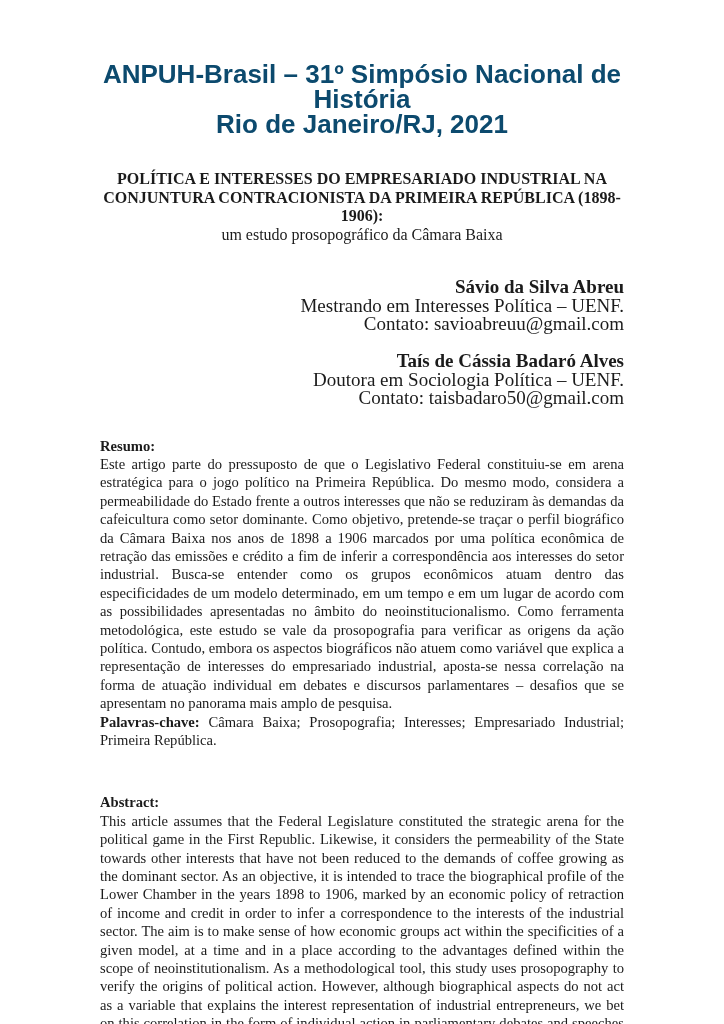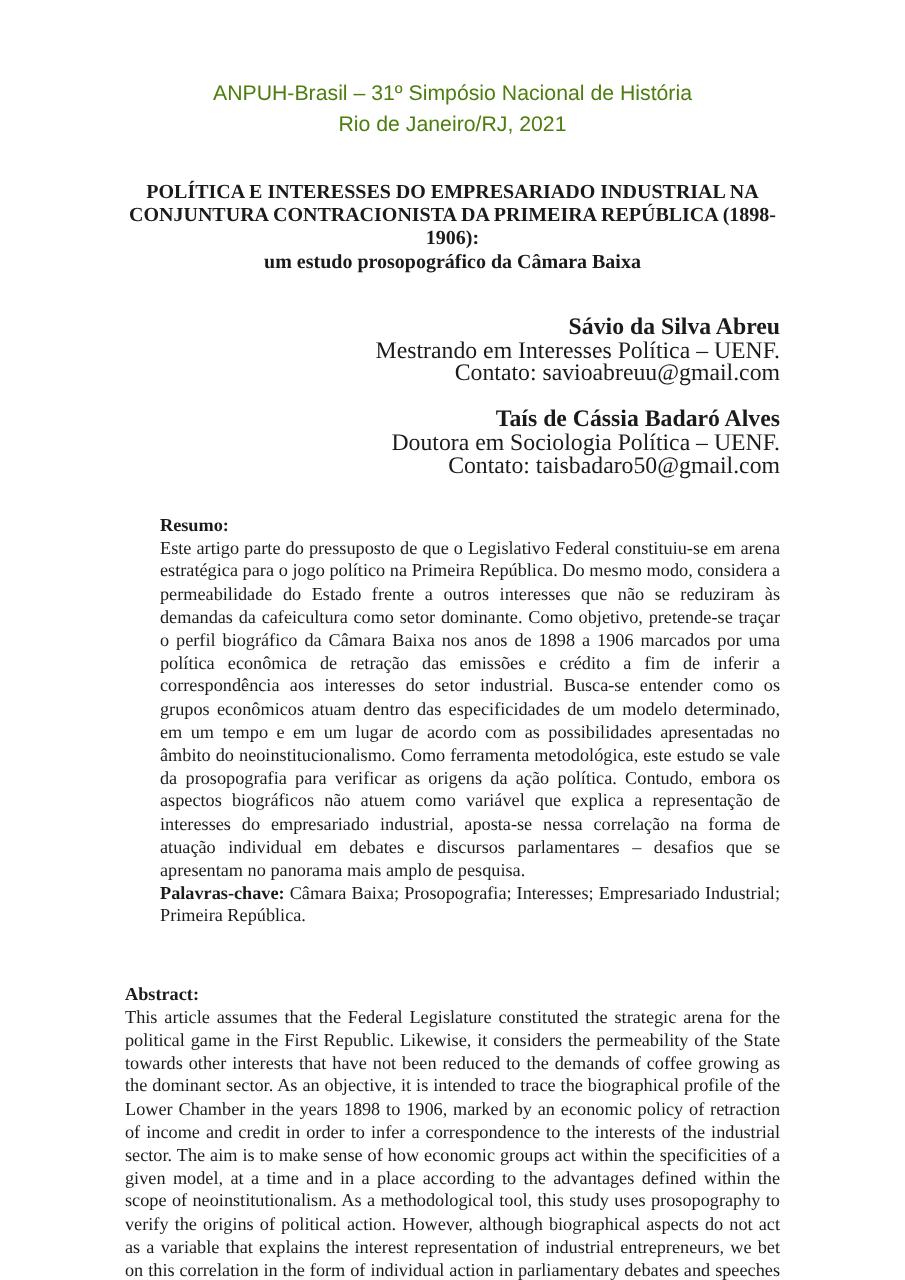--- a/index.html
+++ b/index.html
@@ -18,52 +18,52 @@
   }
   .content {
     position: absolute;
     top: 62px;
     left: 100px;
     width: 524px;
   }
   
   .conf-header {
     font-family: "Liberation Sans", sans-serif;
-    font-weight: normal;
-    font-size: 17px;
+    font-weight: bold;
+    font-size: 26px;
     line-height: 25px;
     text-align: center;
-    color: #4d7c0f;
+    color: #0c4a6e;
   }
   
   .paper-title {
     margin-top: 33px;
     text-align: center;
     font-size: 16px;
     line-height: 18.5px;
   }
   .paper-title .t-bold { font-weight: bold; }
-  .paper-title .t-sub { font-weight: bold; }
+  .paper-title .t-sub { font-weight: normal; }
   
   .authors {
     margin-top: 34px;
     text-align: right;
     font-size: 19px;
     line-height: 18.5px;
     font-family: Liberation Serif, serif;
   }
   .author + .author { margin-top: 18.5px; }
   .author .a-name { font-weight: bold; }
   
   .section { 
     font-size: 14.6px;
     line-height: 18.4px;
     text-align: justify;
   }
-  .section-resumo { margin-top: 29px; margin-left: 28px; }
+  .section-resumo { margin-top: 29px; }
   .section-abstract { margin-top: 44px; }
   .sec-heading { font-weight: bold; }
   .sec-body { margin: 0; }
   .kw-label { font-weight: bold; }
   p { margin: 0; }
 </style>
 </head>
 <body>
 
 <div class="page">

